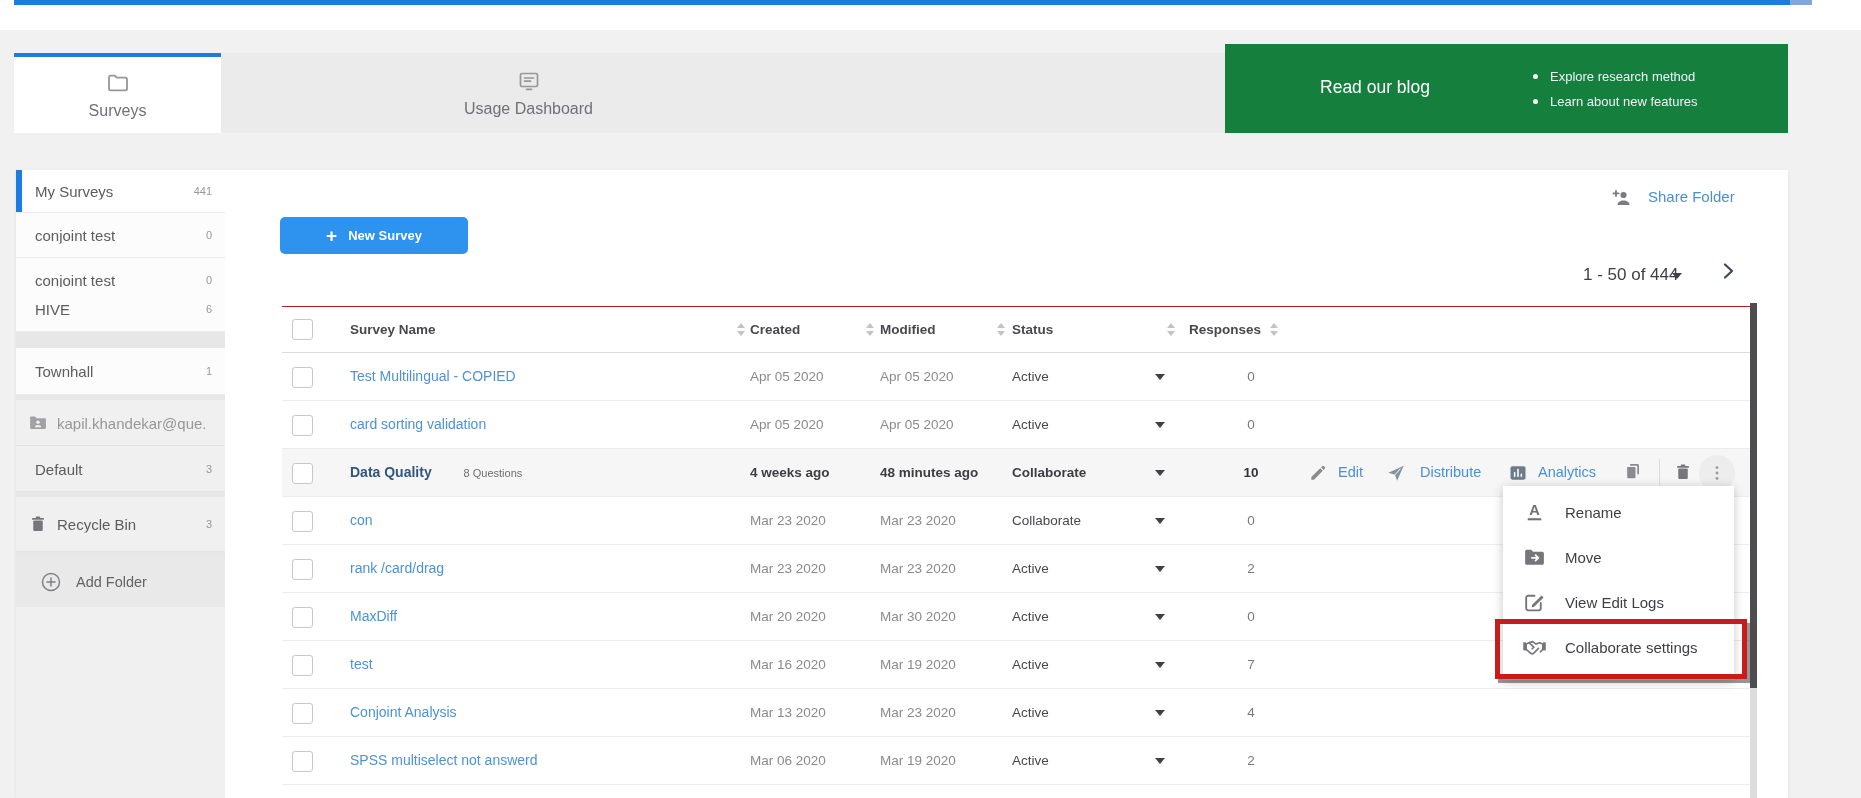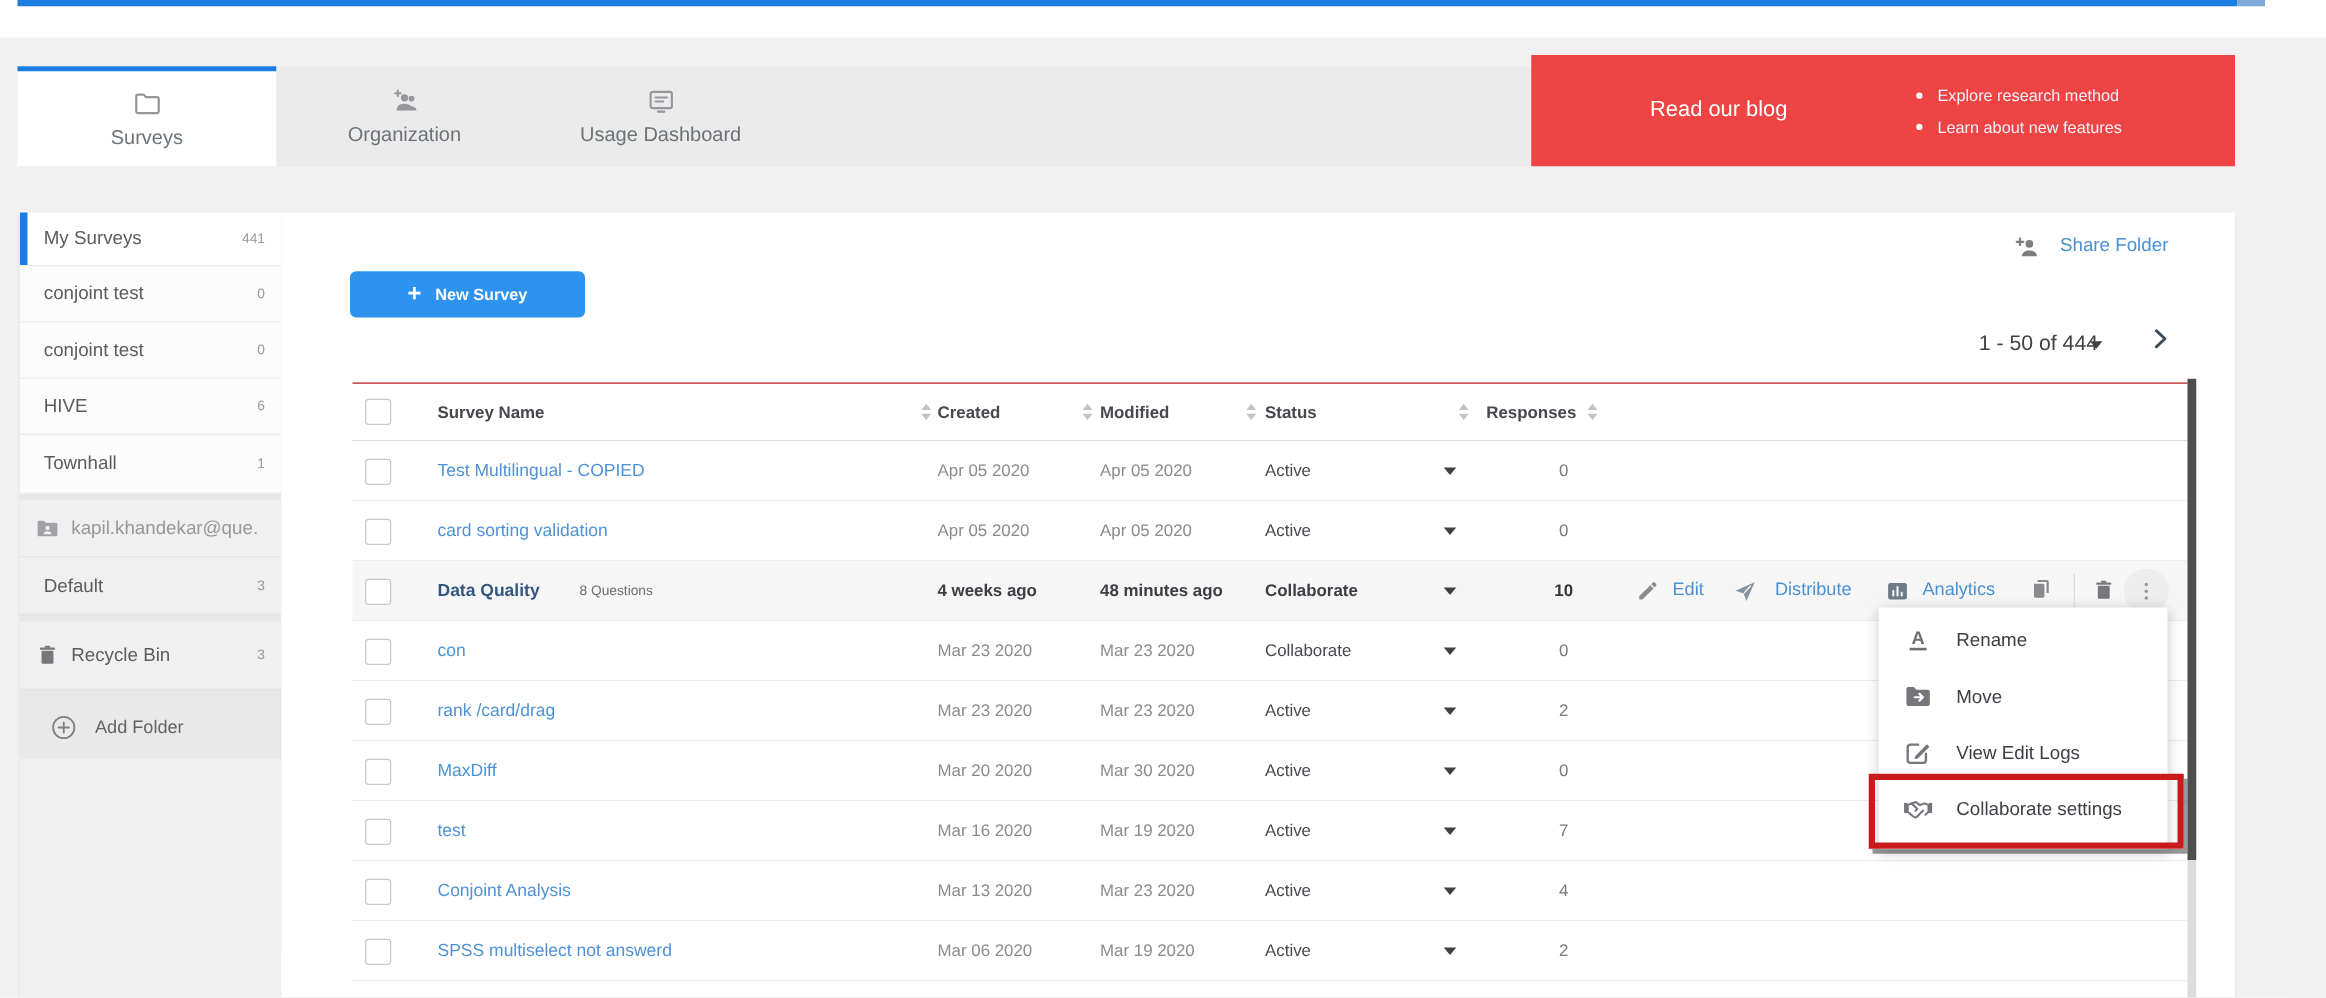--- a/index.html
+++ b/index.html
@@ -14,21 +14,21 @@
 
   
   .tabbar{left:14px;top:53px;width:1774px;height:80px;background:#ebebec;}
   .tab{position:absolute;top:0;height:80px;display:flex;flex-direction:column;align-items:center;justify-content:center;gap:7px;cursor:pointer;}
   .tab.active{background:#ffffff;border-top:4px solid #1b7ce2;height:76px;}
   .tab .ticon{width:24px;height:24px;color:#97979b;}
   .tab .ticon svg{width:24px;height:24px;display:block;}
   .tab .tlabel{font-size:16px;color:#6d7277;}
 
   
-  .promo{left:1225px;top:44px;width:563px;height:89px;background:#ef4444;cursor:pointer;}
+  .promo{left:1225px;top:44px;width:563px;height:89px;background:#15803d;cursor:pointer;}
   .promo-title{position:absolute;left:0;top:33px;width:300px;text-align:center;color:#ffffff;font-size:17.5px;font-weight:500;}
   .promo-bullets{position:absolute;left:308px;top:20px;margin:0;padding:0;list-style:none;}
   .promo-bullets li{position:relative;color:#eef1f9;font-size:13px;line-height:25px;padding-left:17px;}
   .promo-bullets li::before{content:"";position:absolute;left:0;top:10px;width:5px;height:5px;border-radius:50%;background:#ffffff;}
 
   
   .card{left:16px;top:170px;width:1772px;height:628px;background:#ffffff;box-shadow:0 1px 3px rgba(0,0,0,0.08);}
 
   
   .sidebar{position:absolute;left:0;top:0;width:209px;height:592px;background:#e7e7e8;}
@@ -127,31 +127,20 @@
 
   <nav class="abs tabbar">
       <div class="tab active" style="left: 0px; width: 207px;">
     <span class="ticon">
           <svg viewBox="0 0 24 24">
             <path d="M3 6.2c0-.9.7-1.6 1.6-1.6h4.3l1.8 2h8.7c.9 0 1.6.7 1.6 1.6v9.6c0 .9-.7 1.6-1.6 1.6H4.6c-.9 0-1.6-.7-1.6-1.6z" fill="none" stroke="#97979b" stroke-width="1.8"></path>
           </svg>
         </span>
     <span class="tlabel">Surveys</span>
   </div>
-      <div class="tab" style="left: 207px; width: 205px;">
-    <span class="ticon">
-          <svg viewBox="0 0 24 24">
-            <path d="M4.2 5.6h4.2M6.3 3.5v4.2" fill="none" stroke="#97979b" stroke-width="1.7" stroke-linecap="round"></path>
-            <circle cx="11.6" cy="9.2" r="2.9" fill="#97979b"></circle>
-            <circle cx="17.2" cy="9.8" r="2.3" fill="#97979b"></circle>
-            <path d="M5.4 18.7c0-3 2.7-4.7 6.2-4.7 2.2 0 4.1.7 5.2 1.9 2 .1 4.3 1 4.3 2.8v.6H5.4z" fill="#97979b"></path>
-          </svg>
-        </span>
-    <span class="tlabel">Organization</span>
-  </div>
       <div class="tab" style="left: 412px; width: 205px;">
     <span class="ticon">
           <svg viewBox="0 0 24 24">
             <rect x="3.5" y="4.5" width="17" height="13" rx="1.6" fill="none" stroke="#97979b" stroke-width="1.7"></rect>
             <path d="M7.5 9h9M7.5 12.2h6" stroke="#97979b" stroke-width="1.7" stroke-linecap="round"></path>
             <path d="M9.5 20.3h5" stroke="#97979b" stroke-width="1.7" stroke-linecap="round"></path>
           </svg>
         </span>
     <span class="tlabel">Usage Dashboard</span>
   </div>
@@ -175,21 +164,21 @@
         <div class="side-item" style="top: 43px; height: 45px;">
 
     <span class="slabel">conjoint test</span>
     <span class="scount">0</span>
   </div>
         <div class="side-item" style="top: 88px; height: 45px;">
 
     <span class="slabel">conjoint test</span>
     <span class="scount">0</span>
   </div>
-        <div class="side-item" style="top: 133px; height: 45px;">
+        <div class="side-item" style="top: 117px; height: 45px;">
 
     <span class="slabel">HIVE</span>
     <span class="scount">6</span>
   </div>
         <div class="side-item" style="top: 178px; height: 47px;">
 
     <span class="slabel">Townhall</span>
     <span class="scount">1</span>
   </div>
         <div class="side-item gray muted withicon" style="top: 230px; height: 46px;">

